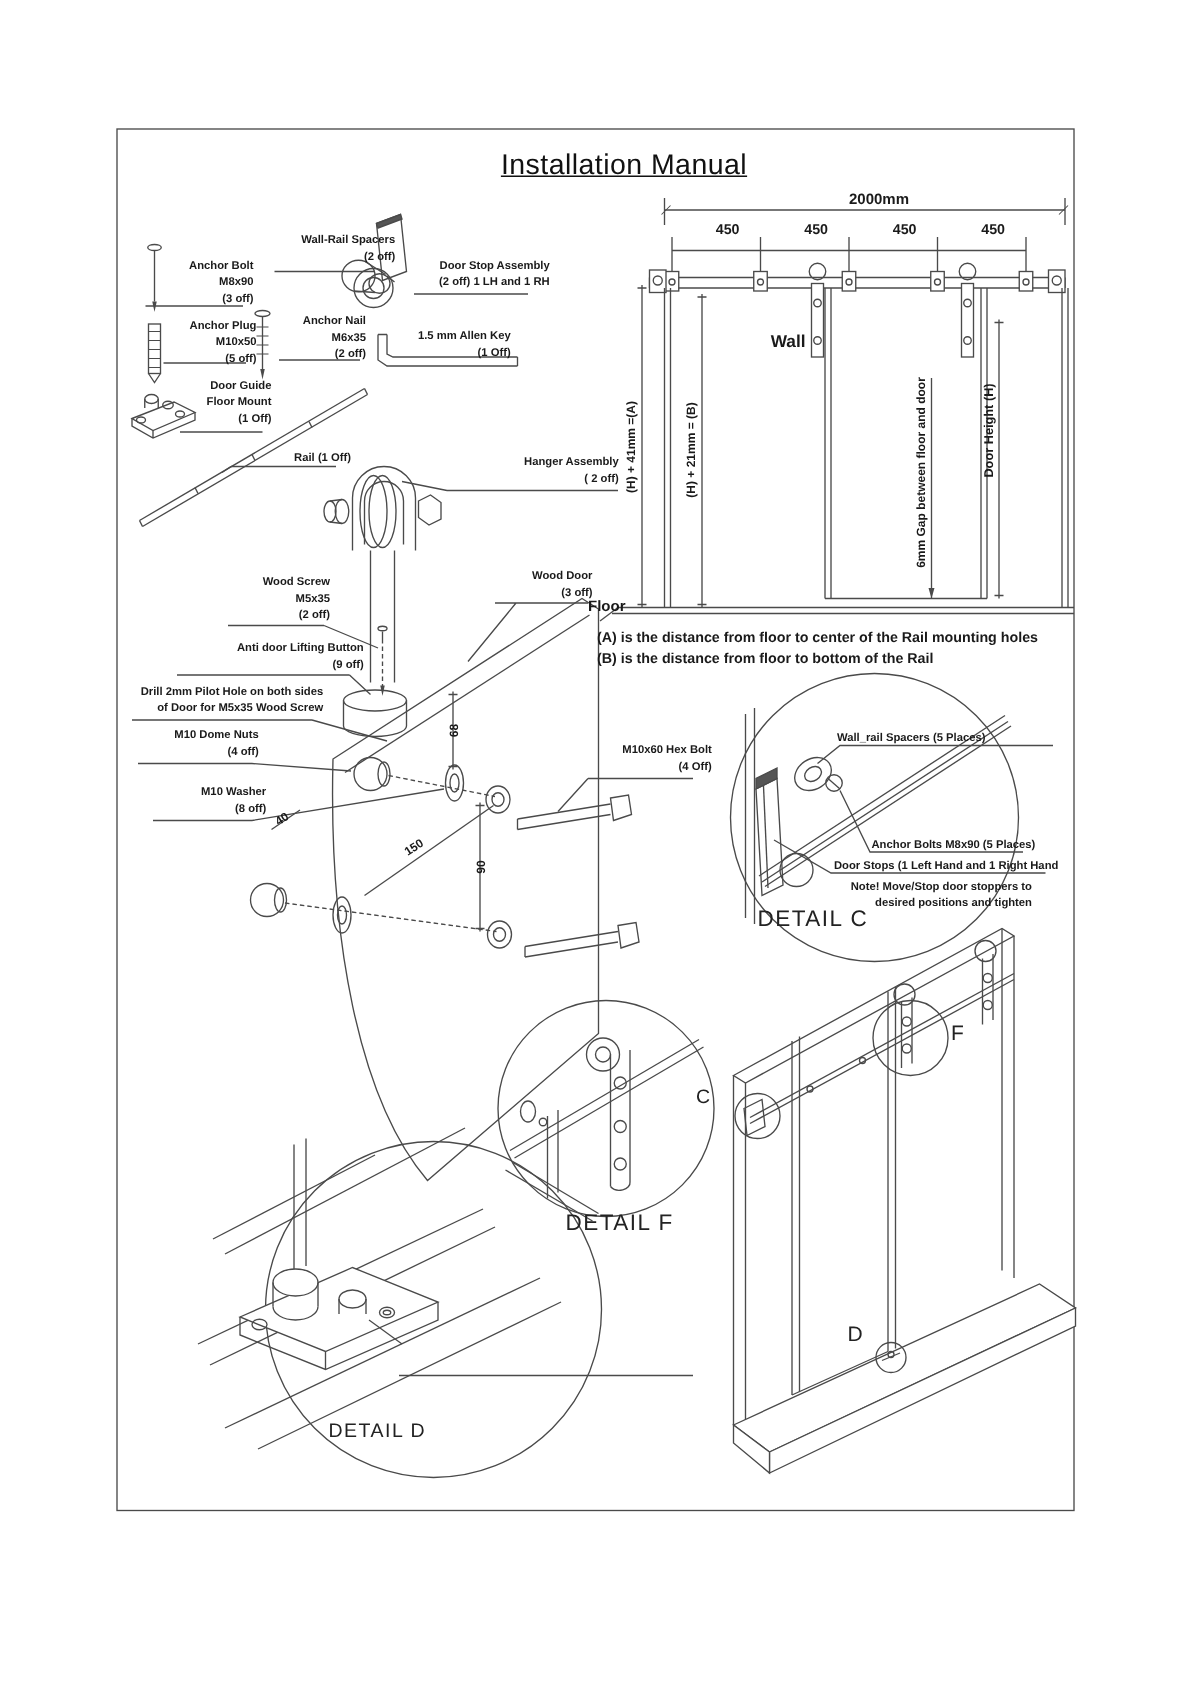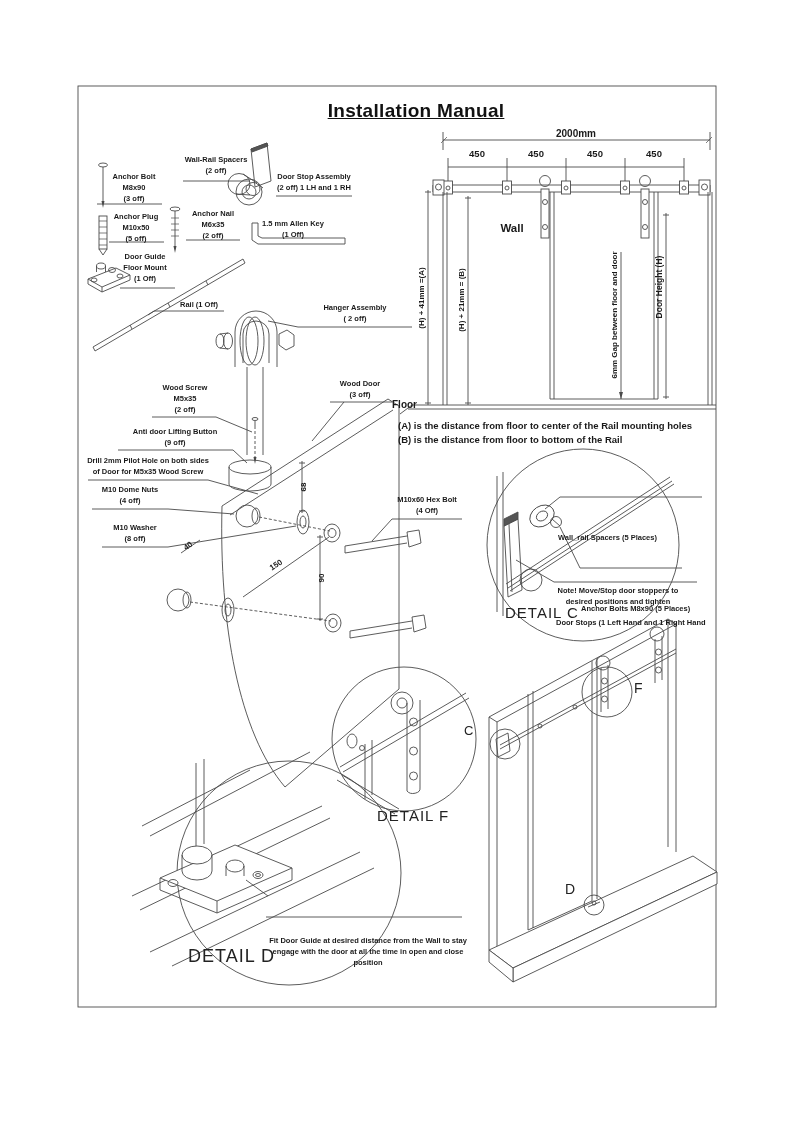--- a/index.html
+++ b/index.html
@@ -5,34 +5,34 @@
   html,body{margin:0;padding:0;}
   body{width:793px;height:1122px;background:#ffffff;position:relative;overflow:hidden;
        font-family:"Liberation Sans","DejaVu Sans",sans-serif;}
   #sheet{position:absolute;left:0;top:0;width:793px;height:1122px;}
   svg{position:absolute;left:0;top:0;}
   svg line,svg path,svg polygon,svg rect,svg circle,svg ellipse{stroke:#4a4a4a;stroke-width:0.9;fill:none;}
   svg .fill{fill:#4a4a4a;stroke:none;}
   svg .dark{fill:#555;stroke:#4a4a4a;}
   svg .white{fill:#ffffff;}
   svg .thin{stroke-width:0.7;}
-  .title{position:absolute;transform:translateX(-50%);font-weight:bold;font-size:19px;
+  .title{position:absolute;transform:translateX(-50%);font-weight:normal;font-size:19px;
          text-decoration:underline;letter-spacing:.3px;color:#111;white-space:nowrap;}
-  .lbl{position:absolute;transform:translateX(-50%);text-align:center;
+  .lbl{position:absolute;transform:translateX(-50%);text-align:right;
        font-weight:bold;font-size:7.5px;line-height:1.45;color:#1a1a1a;white-space:pre-line;}
-  .lbl.left{transform:none;text-align:center;margin-top:46px;}
+  .lbl.left{transform:none;text-align:right;}
   .rot{position:absolute;font-weight:bold;font-size:8px;color:#1a1a1a;white-space:nowrap;
        transform:translate(-50%,-50%) rotate(-90deg);}
   .rot.d33{transform:translate(-50%,-50%) rotate(-33deg);}
   .big{font-size:10px;}
   .med{font-size:9.5px;}
   .wall{font-size:11.5px;}
   .note{position:absolute;font-weight:bold;font-size:9.5px;color:#1a1a1a;white-space:nowrap;}
   .detail-title{position:absolute;font-weight:500;font-size:15px;letter-spacing:1px;color:#222;white-space:nowrap;}
-  .detail-title.lg{font-size:18px;}
+  .detail-title.lg{font-size:13px;margin-left:31px;}
   .marker{position:absolute;font-weight:400;font-size:13px;color:#222;}
 </style>
 </head>
 <body>
 
 <div id="sheet">
 
 <svg width="793" height="1122" viewBox="0 0 793 1122">
 
   <rect x="78" y="86" width="638" height="921" stroke="#909090"></rect>
@@ -390,21 +390,19 @@
 
   <div class="lbl left" style="left:558px;top:487px">Wall_rail Spacers (5 Places)</div>
   <div class="lbl left" style="left:581px;top:558px">Anchor Bolts M8x90 (5 Places)</div>
   <div class="lbl left" style="left:556px;top:572px">Door Stops (1 Left Hand and 1 Right Hand</div>
   <div class="lbl" style="left:618px;top:586px;width:140px">Note! Move/Stop door stoppers to
 desired positions and tighten</div>
   <div class="detail-title" style="left:505px;top:604px">DETAIL C</div>
 
   <div class="detail-title" style="left:377px;top:807px">DETAIL F</div>
 
-  <div class="lbl left" style="left:268px;top:890px;width:200px">Fit Door Guide at desired distance from the Wall to stay
-engage with the door at all the time in open and close position</div>
   <div class="detail-title lg" style="left:188px;top:946px">DETAIL D</div>
 
   <div class="marker" style="left:464px;top:723px">C</div>
   <div class="marker" style="left:634px;top:680px;font-size:14px">F</div>
   <div class="marker" style="left:565px;top:881px;font-size:14px">D</div>
 
 </div>
 
 </body></html>

